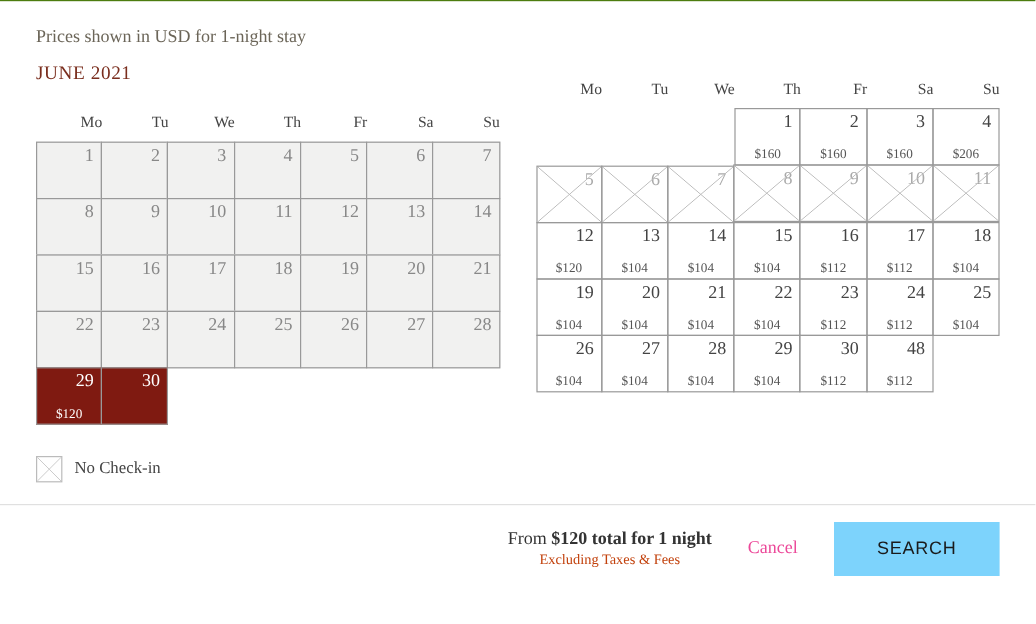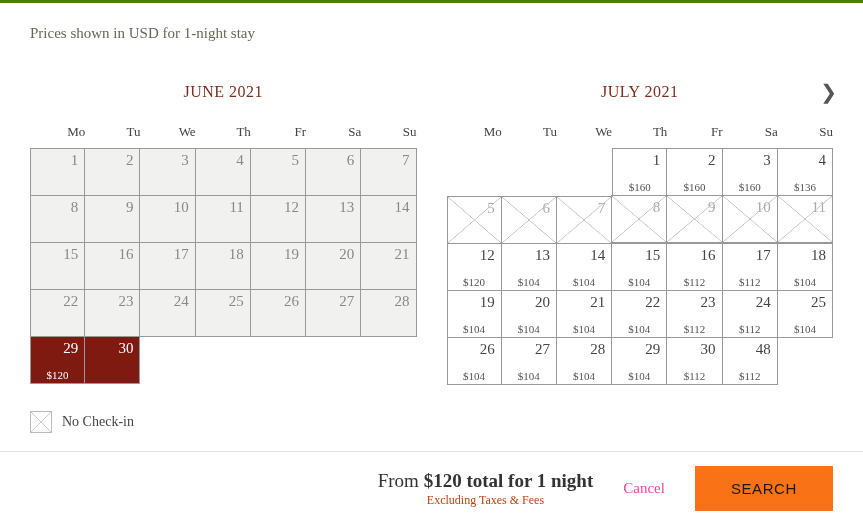--- a/index.html
+++ b/index.html
@@ -6,42 +6,41 @@
 body {
   font-family: Georgia, 'Times New Roman', serif;
   background: #fff;
   color: #333;
   width: 863px;
   height: 520px;
   position: relative;
 }
 .container {
   padding: 10px 30px 18px 30px;
-  border-top: 3px solid #4d7c0f;
+  border-top: 1px solid #4d7c0f;
 }
 .price-note {
   color: #6b6558;
   font-size: 15px;
   margin-bottom: 8px;
   margin-top: 12px;
 }
 .calendars {
   display: flex;
   gap: 30px;
 }
 .calendar {
   flex: 1;
 }
 .month-header {
   display: flex;
-  justify-content: center;
+  justify-content: flex-start;
   align-items: center;
   position: relative;
   height: 28px;
-  margin-top: 28px;
 }
 .month-title {
   color: #7a2e1e;
   font-size: 16px;
   letter-spacing: 0.5px;
 }
 .next-arrow {
   position: absolute;
   right: -4px;
   top: 2px;
@@ -132,30 +131,30 @@
 
 .footer {
   border-top: 1px solid #e0e0e0;
   padding: 14px 30px 0 30px;
   display: flex;
   align-items: center;
   justify-content: flex-end;
   gap: 30px;
 }
 .summary { text-align: center; }
-.summary-main { font-size: 19px; }
+.summary-main { font-size: 15px; }
 .summary-main b { font-weight: bold; }
 .summary-sub { font-size: 12px; color: #c2410c; margin-top: 1px; }
 .cancel {
   color: #ec4899;
   font-size: 15px;
   cursor: pointer;
 }
 .search-btn {
-  background: #f97316;
+  background: #7dd3fc;
   color: #1a1a1a;
   padding: 14px 36px;
   font-size: 15px;
   letter-spacing: 0.6px;
   cursor: pointer;
   border: none;
 }
 </style>
 </head>
 <body>
@@ -201,39 +200,35 @@
           <div class="cell bordered disabled adjacent-left adjacent-top"><span class="daynum">24</span></div>
           <div class="cell bordered disabled adjacent-left adjacent-top"><span class="daynum">25</span></div>
           <div class="cell bordered disabled adjacent-left adjacent-top"><span class="daynum">26</span></div>
           <div class="cell bordered disabled adjacent-left adjacent-top"><span class="daynum">27</span></div>
           <div class="cell bordered disabled adjacent-left adjacent-top"><span class="daynum">28</span></div>
           <div class="cell bordered selected adjacent-top"><span class="daynum">29</span><div class="price">$120</div></div>
           <div class="cell bordered selected adjacent-left adjacent-top"><span class="daynum">30</span></div>
         </div>
       </div>
       <div class="calendar">
-        <div class="month-header">
-          <div class="month-title">JULY 2021</div>
-          <div class="next-arrow">❯</div>
-        </div>
         <div class="grid">
           <div class="dow">Mo</div>
           <div class="dow">Tu</div>
           <div class="dow">We</div>
           <div class="dow">Th</div>
           <div class="dow">Fr</div>
           <div class="dow">Sa</div>
           <div class="dow">Su</div>
           <div class="cell empty"></div>
           <div class="cell empty"></div>
           <div class="cell empty"></div>
           <div class="cell bordered"><span class="daynum">1</span><div class="price">$160</div></div>
           <div class="cell bordered adjacent-left"><span class="daynum">2</span><div class="price">$160</div></div>
           <div class="cell bordered adjacent-left"><span class="daynum">3</span><div class="price">$160</div></div>
-          <div class="cell bordered adjacent-left"><span class="daynum">4</span><div class="price">$136</div></div>
+          <div class="cell bordered adjacent-left"><span class="daynum">4</span><div class="price">$206</div></div>
           <div class="cell bordered crossed"><span class="daynum">5</span></div>
           <div class="cell bordered crossed adjacent-left"><span class="daynum">6</span></div>
           <div class="cell bordered crossed adjacent-left"><span class="daynum">7</span></div>
           <div class="cell bordered crossed adjacent-left adjacent-top"><span class="daynum">8</span></div>
           <div class="cell bordered crossed adjacent-left adjacent-top"><span class="daynum">9</span></div>
           <div class="cell bordered crossed adjacent-left adjacent-top"><span class="daynum">10</span></div>
           <div class="cell bordered crossed adjacent-left adjacent-top"><span class="daynum">11</span></div>
           <div class="cell bordered adjacent-top"><span class="daynum">12</span><div class="price">$120</div></div>
           <div class="cell bordered adjacent-left adjacent-top"><span class="daynum">13</span><div class="price">$104</div></div>
           <div class="cell bordered adjacent-left adjacent-top"><span class="daynum">14</span><div class="price">$104</div></div>

